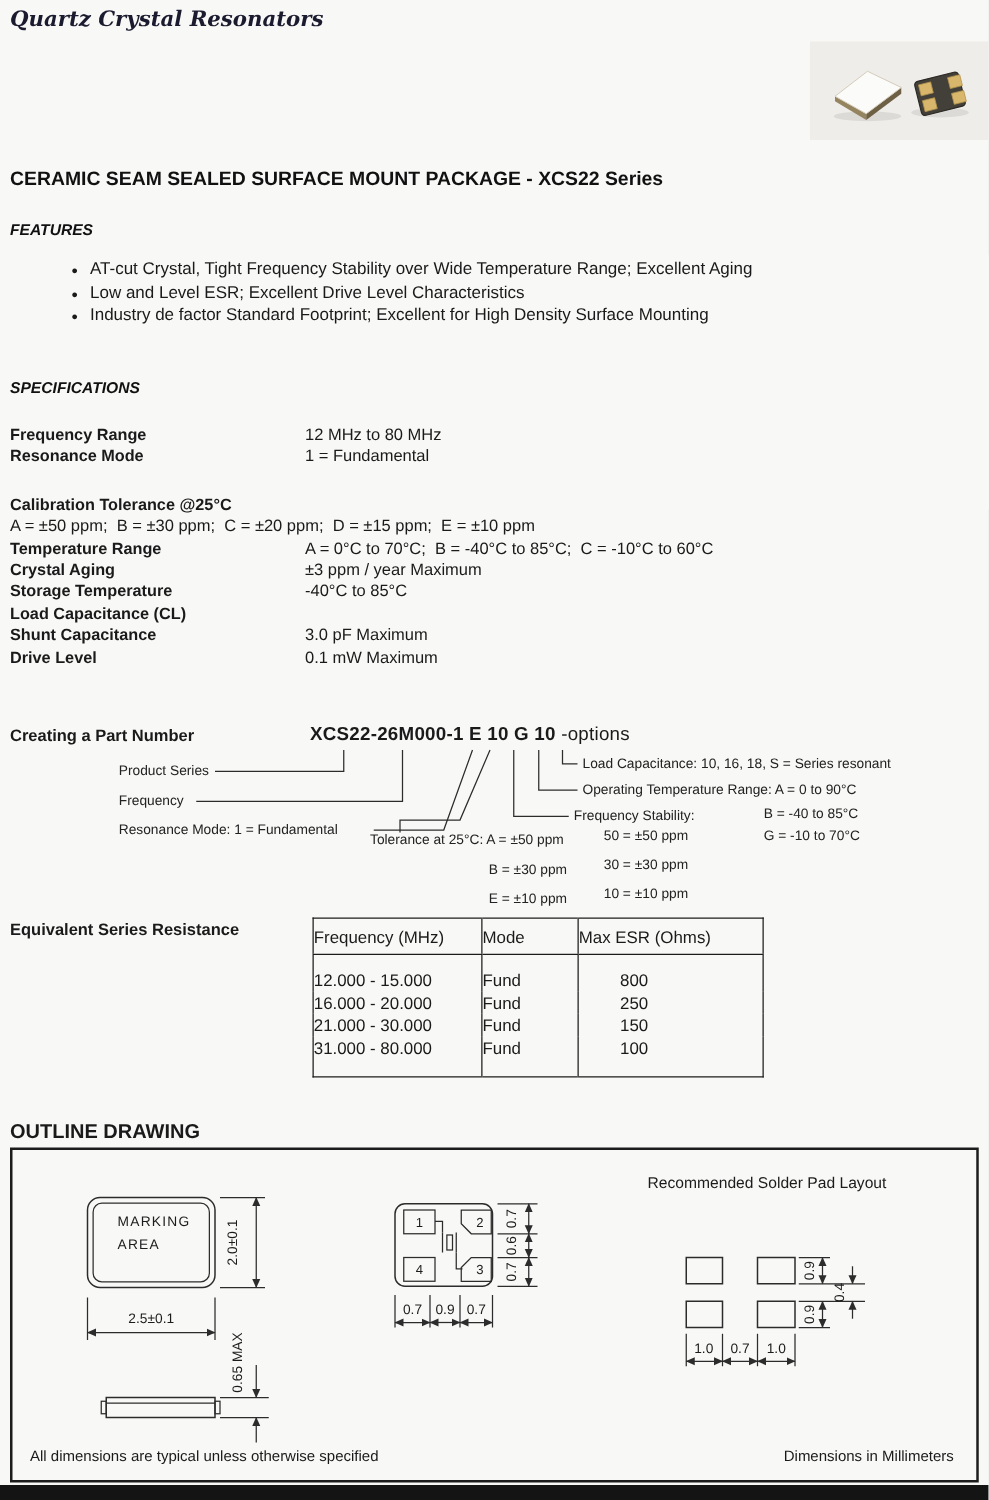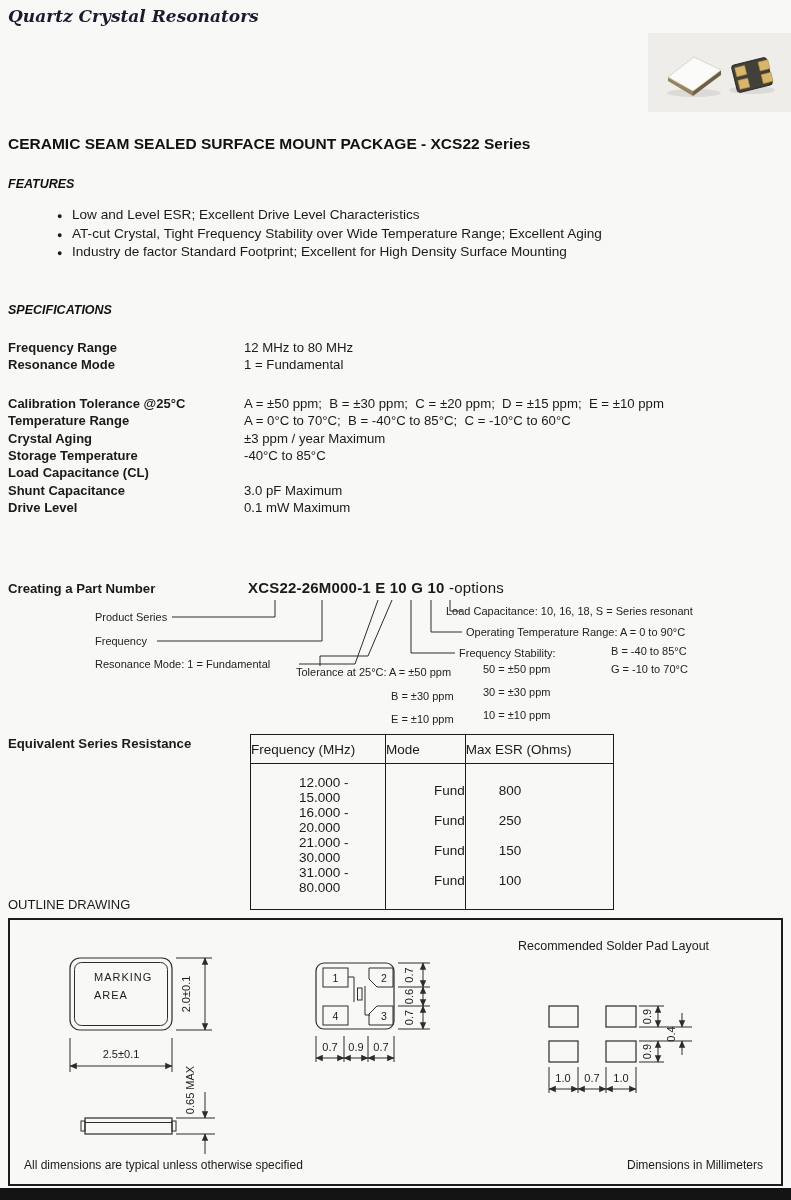--- a/index.html
+++ b/index.html
@@ -18,39 +18,39 @@
   .sec-h { left:8px; font-size:12.5px; font-weight:bold; color:#111;font-style:italic; }
   .features-list { left:0; top:206px; margin:0; padding:0; list-style:none; width:760px; }
   .features-list li {
     position:relative; padding-left:72px; font-size:13.6px; line-height:18.6px; white-space:nowrap;
   }
   .features-list li::before {
     content:"●"; position:absolute; left:57px; top:1px; font-size:9px;
   }
   .specs { left:8px; top:339px; width:775px; }
   .spec-row { display:flex; line-height:17.4px; }
-  .spec-row.gap { margin-top:21px; }
+  .spec-row.gap { margin-top:21px;flex-direction:column; }
   .spec-label { width:236px; font-weight:bold; font-size:13px; white-space:pre; }
   .spec-value { font-size:13.2px; white-space:pre; }
   .pn-heading { left:8px; top:581px; font-size:13.2px; font-weight:bold; }
   .pn-code { left:248px; top:579px; font-size:15px; white-space:pre; letter-spacing:0.2px; }
   .pn-code b { font-weight:bold; }
   .pn-lines { left:0; top:596px; }
   .pn-label { position:absolute; font-size:11px; white-space:nowrap; color:#222; }
   .esr-heading { left:8px; top:736px; font-size:13.2px; font-weight:bold; }
   table.esr { position:absolute; left:250px; top:734px; border-collapse:collapse; border:1.8px solid #1c1c1c; }
   table.esr th, table.esr td { font-weight:normal; font-size:13.5px; text-align:left; padding:0; }
   table.esr th { height:28px; border-bottom:1.8px solid #1c1c1c; }
   table.esr th + th, table.esr td + td { border-left:1.8px solid #1c1c1c; }
-  table.esr td { height:18px;padding-left:48px; }
+  table.esr td { height:18px; }
   table.esr tr.first td { padding-top:11px; }
   table.esr tr.last td { padding-bottom:14px; }
   table.esr td.esr-val { text-align:left; padding-left:33px; }
   .col-freq { width:135px; } .col-mode { width:77px; } .col-esr { width:148px; }
-  .outline-heading { left:8px; top:897px; font-size:13px; font-weight:normal;text-align:center; }
+  .outline-heading { left:8px; top:897px; font-size:16px; font-weight:bold;text-align:center; }
   .outline-box {
     left:8px; top:918px; width:771px; height:264px;
     border:2px solid #1c1c1c; background:#f8f8f6;
   }
   .outline-svg { position:absolute; left:0; top:0; }
   .outline-svg text { fill:#1c1c1c; font-size:11px; }
   .outline-svg text.pad-num { font-size:10.5px; }
   .outline-svg text.solder-title { font-size:12.5px; }
   .of-left { position:absolute; left:14px; top:238px; font-size:12px; }
   .of-right { position:absolute; right:18px; top:238px; font-size:12px; }
@@ -82,22 +82,22 @@
         <rect x="89" y="44" width="10" height="9" fill="#d8b66b" stroke="#b4964e" stroke-width="0.6"></rect>
         <rect x="113" y="44" width="10" height="9" fill="#d8b66b" stroke="#b4964e" stroke-width="0.6"></rect>
       </g>
     </svg>
   </div>
 
   <h1 class="abs doc-title">CERAMIC SEAM SEALED SURFACE MOUNT PACKAGE - XCS22 Series</h1>
 
   <div class="abs sec-h" style="top:177px">FEATURES</div>
   <ul class="abs features-list">
+    <li>AT-cut Crystal, Tight Frequency Stability over Wide Temperature Range; Excellent Aging</li>
     <li>Low and Level ESR; Excellent Drive Level Characteristics</li>
-    <li>AT-cut Crystal, Tight Frequency Stability over Wide Temperature Range; Excellent Aging</li>
     <li>Industry de factor Standard Footprint; Excellent for High Density Surface Mounting</li>
   </ul>
 
   <div class="abs sec-h" style="top:303px">SPECIFICATIONS</div>
   <div class="abs specs">
     <div class="spec-row">
         <div class="spec-label">Frequency Range</div>
         <div class="spec-value">12 MHz to 80 MHz</div>
       </div>
     <div class="spec-row">
@@ -151,21 +151,21 @@
   <div class="pn-label" style="left:95px;  top:611px">Product Series</div>
   <div class="pn-label" style="left:95px;  top:635px">Frequency</div>
   <div class="pn-label" style="left:95px;  top:658px">Resonance Mode: 1 = Fundamental</div>
   <div class="pn-label" style="left:296px; top:666px">Tolerance at 25°C: A = ±50 ppm</div>
   <div class="pn-label" style="left:391px; top:690px">B = ±30 ppm</div>
   <div class="pn-label" style="left:391px; top:713px">E = ±10 ppm</div>
   <div class="pn-label" style="left:459px; top:647px">Frequency Stability:</div>
   <div class="pn-label" style="left:483px; top:663px">50 = ±50 ppm</div>
   <div class="pn-label" style="left:483px; top:686px">30 = ±30 ppm</div>
   <div class="pn-label" style="left:483px; top:709px">10 = ±10 ppm</div>
-  <div class="pn-label" style="left:446px; top:605px">Load Capacitance: 10, 16, 18, S = Series resonant</div>
+  <div class="pn-label" style="left:466px; top:605px">Load Capacitance: 10, 16, 18, S = Series resonant</div>
   <div class="pn-label" style="left:466px; top:626px">Operating Temperature Range: A = 0 to 90°C</div>
   <div class="pn-label" style="left:611px; top:645px">B = -40 to 85°C</div>
   <div class="pn-label" style="left:611px; top:663px">G = -10 to 70°C</div>
 
   <div class="abs esr-heading">Equivalent Series Resistance</div>
   <table class="esr">
     <colgroup>
         <col class="col-freq">
         <col class="col-mode">
         <col class="col-esr">

